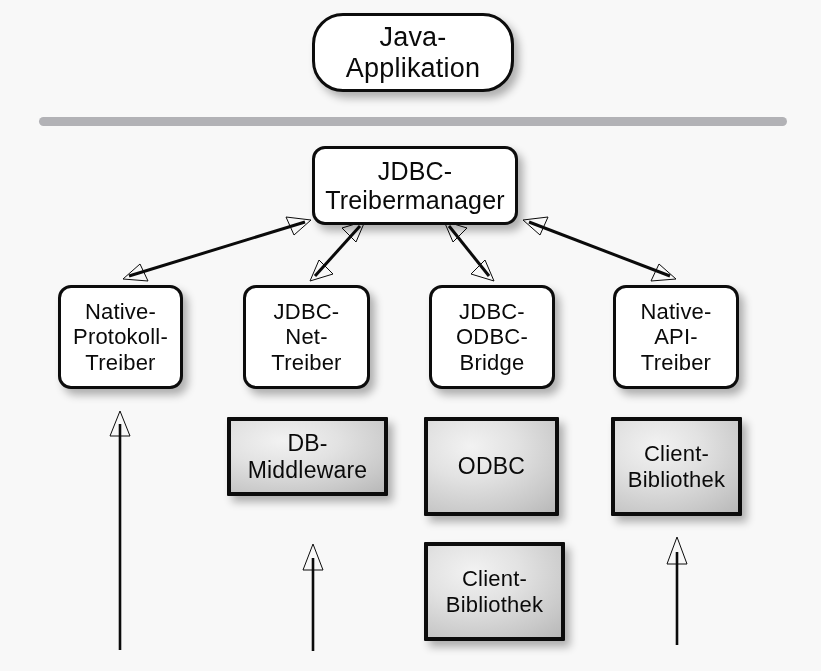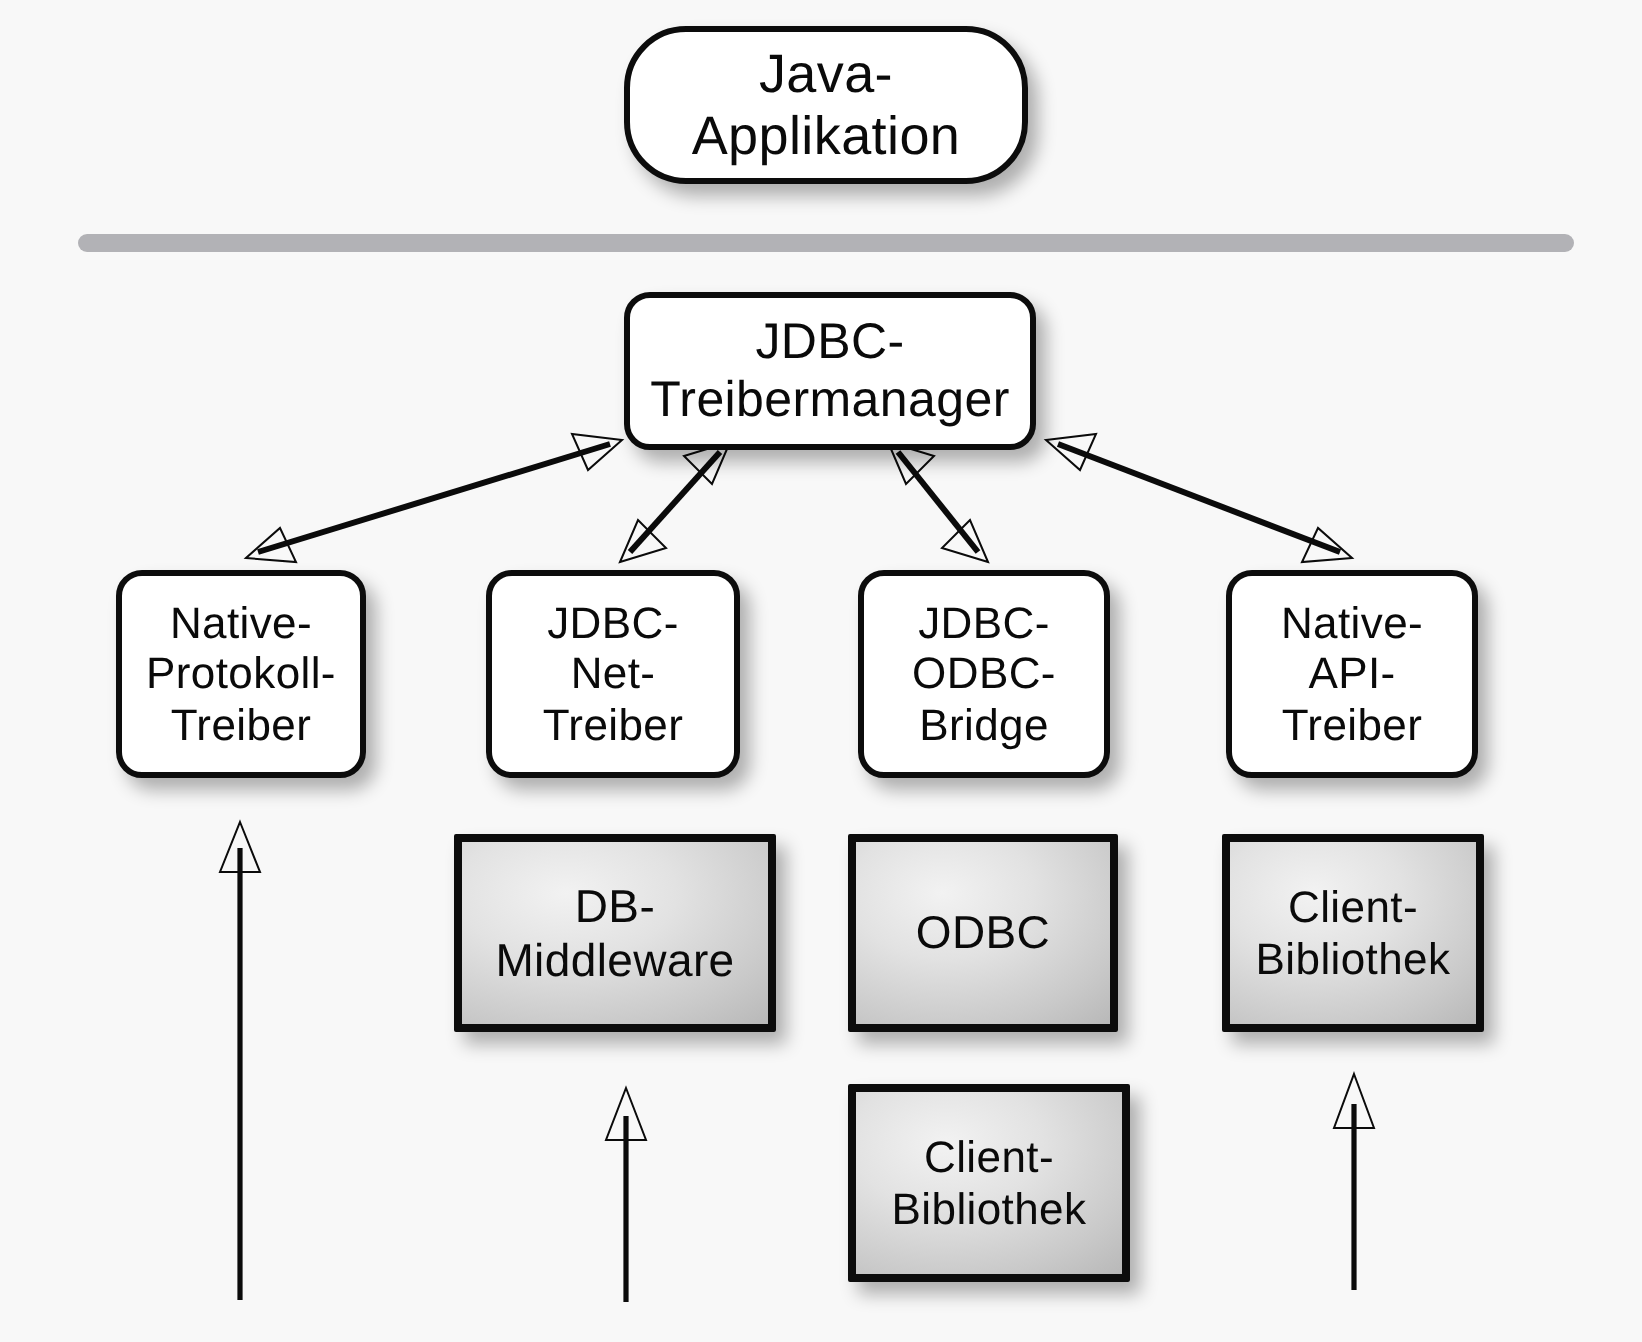--- a/index.html
+++ b/index.html
@@ -146,21 +146,21 @@
 Treiber</div>
 
   <div class="node rounded" style="left:429px; top:285px; width:126px; height:104px; font-size:22px;">JDBC-
 ODBC-
 Bridge</div>
 
   <div class="node rounded" style="left:613px; top:285px; width:126px; height:104px; font-size:22px;">Native-
 API-
 Treiber</div>
 
-  <div class="node gray" style="left:227px; top:417px; width:161px; height:99px; font-size:23px;">DB-
+  <div class="node gray" style="left:227px; top:417px; width:161px; height:79px; font-size:23px;">DB-
 Middleware</div>
 
   <div class="node gray" style="left:424px; top:417px; width:135px; height:99px; font-size:23px;">ODBC</div>
 
   <div class="node gray" style="left:611px; top:417px; width:131px; height:99px; font-size:22px;">Client-
 Bibliothek</div>
 
   <div class="node gray" style="left:424px; top:542px; width:141px; height:99px; font-size:22px;">Client-
 Bibliothek</div>
 

